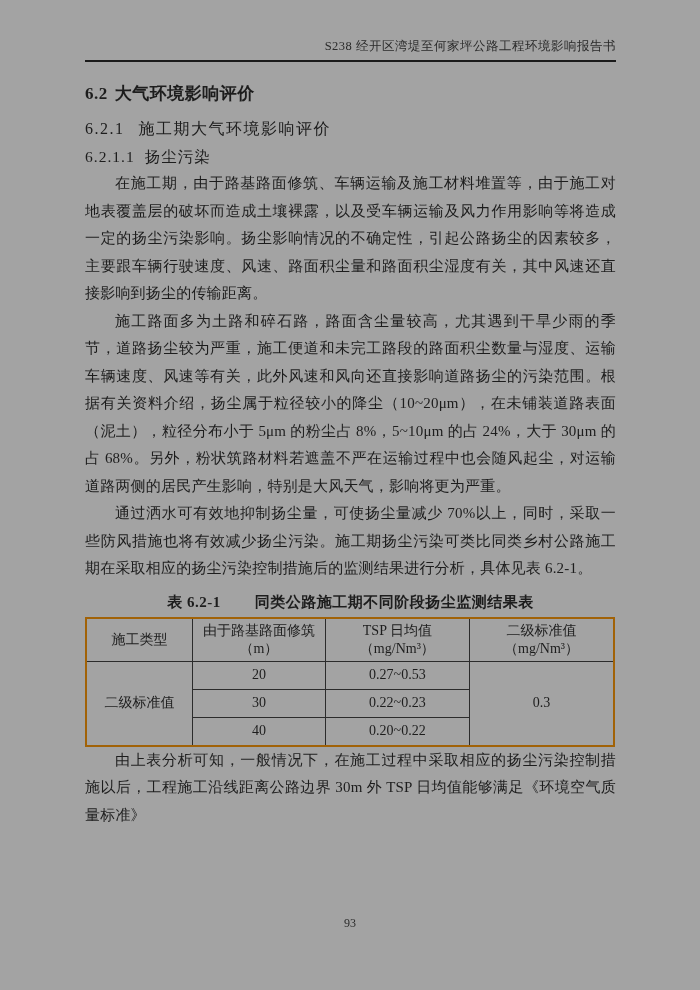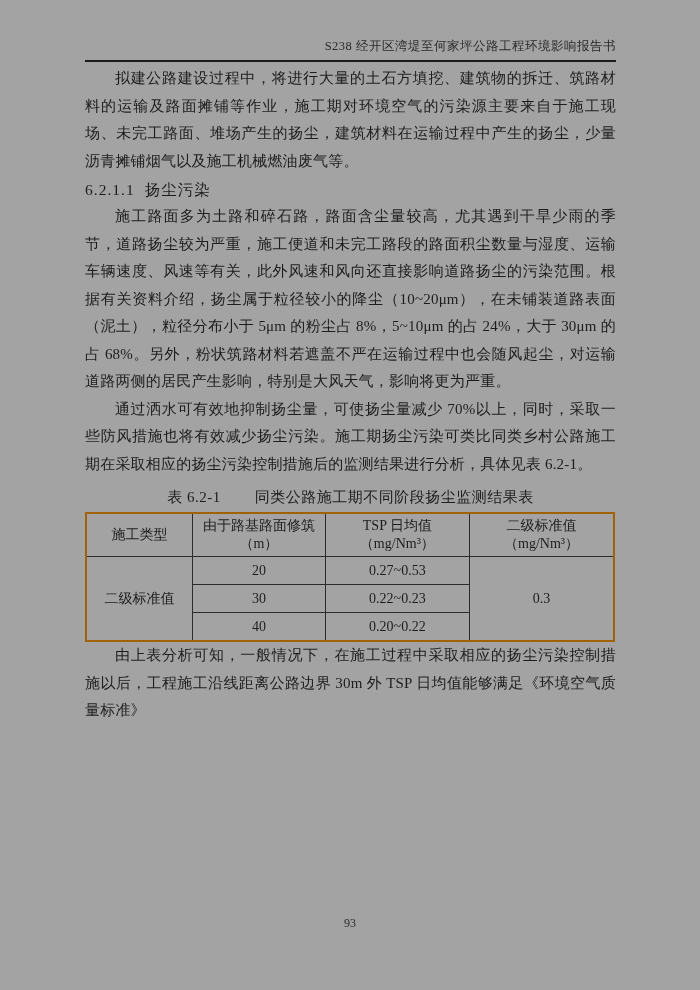--- a/index.html
+++ b/index.html
@@ -61,21 +61,21 @@
     text-align: justify;
     text-indent: 2em;
     margin: 0;
     letter-spacing: 0.2px;
   }
   p.first-par { margin-top: 3px; }
   .table-caption {
     margin-top: 7px;
     text-align: center;
     font-size: 15px;
-    font-weight: normal;
+    font-weight: bold;
     line-height: 24px;
     letter-spacing: 0.5px;
   }
   .table-caption .cap-title { margin-left: 34px; }
   table.data-table {
     width: 530px;
     border-collapse: collapse;
     table-layout: fixed;
     margin-top: 3px;
     font-size: 14px;
@@ -113,26 +113,28 @@
 </head>
 <body>
 
 <div class="page">
 
   <div class="page-header">
     <span>S238 经开区湾堤至何家坪公路工程环境影响报告书</span>
   </div>
   <hr class="header-rule">
 
+  <h1 class="sec-h2"><span>6.2</span><span class="h-gap-sm">大气环境影响评价</span></h1>
 
+  <h2 class="sec-h3"><span>6.2.1</span><span class="h-gap-md">施工期大气环境影响评价</span></h2>
 
-  <p class="body-par first-par">拟建公路建设过程中，将进行大量的土石方填挖、建筑物的拆迁、筑路材料的运输及路面摊铺等作业，施工期对环境空气的污染源主要来自于施工现场、未完工路面、堆场产生的扬尘，建筑材料在运输过程中产生的扬尘，少量沥青摊铺烟气以及施工机械燃油废气等。</p>
 
   <h3 class="sec-h4"><span>6.2.1.1</span><span class="h-gap-xs">扬尘污染</span></h3>
 
+  <p class="body-par">在施工期，由于路基路面修筑、车辆运输及施工材料堆置等，由于施工对地表覆盖层的破坏而造成土壤裸露，以及受车辆运输及风力作用影响等将造成一定的扬尘污染影响。扬尘影响情况的不确定性，引起公路扬尘的因素较多，主要跟车辆行驶速度、风速、路面积尘量和路面积尘湿度有关，其中风速还直接影响到扬尘的传输距离。</p>
 
   <p class="body-par">施工路面多为土路和碎石路，路面含尘量较高，尤其遇到干旱少雨的季节，道路扬尘较为严重，施工便道和未完工路段的路面积尘数量与湿度、运输车辆速度、风速等有关，此外风速和风向还直接影响道路扬尘的污染范围。根据有关资料介绍，扬尘属于粒径较小的降尘（10~20μm），在未铺装道路表面（泥土），粒径分布小于 5μm 的粉尘占 8%，5~10μm 的占 24%，大于 30μm 的占 68%。另外，粉状筑路材料若遮盖不严在运输过程中也会随风起尘，对运输道路两侧的居民产生影响，特别是大风天气，影响将更为严重。</p>
 
   <p class="body-par">通过洒水可有效地抑制扬尘量，可使扬尘量减少 70%以上，同时，采取一些防风措施也将有效减少扬尘污染。施工期扬尘污染可类比同类乡村公路施工期在采取相应的扬尘污染控制措施后的监测结果进行分析，具体见表 6.2-1。</p>
 
   <div class="table-caption">
     <span>表 6.2-1</span><span class="cap-title">同类公路施工期不同阶段扬尘监测结果表</span>
   </div>
 
   <table class="data-table">

